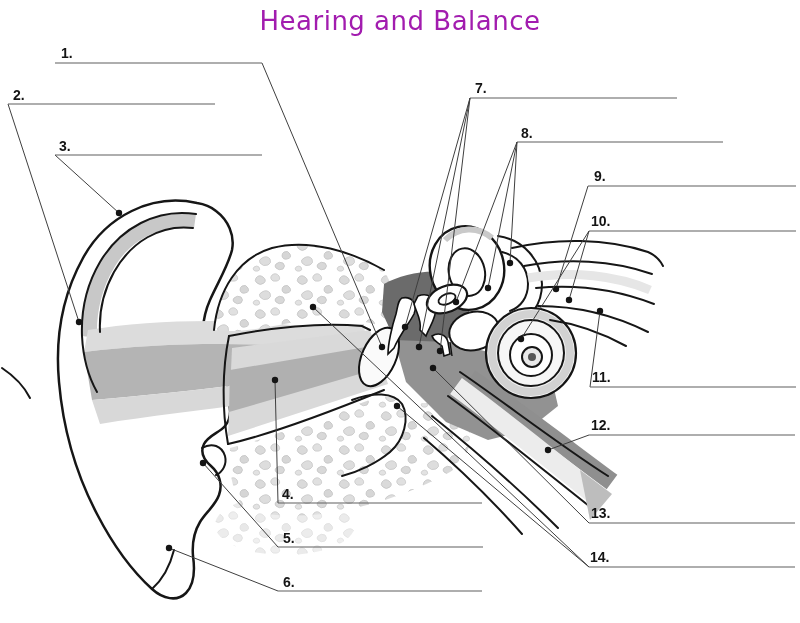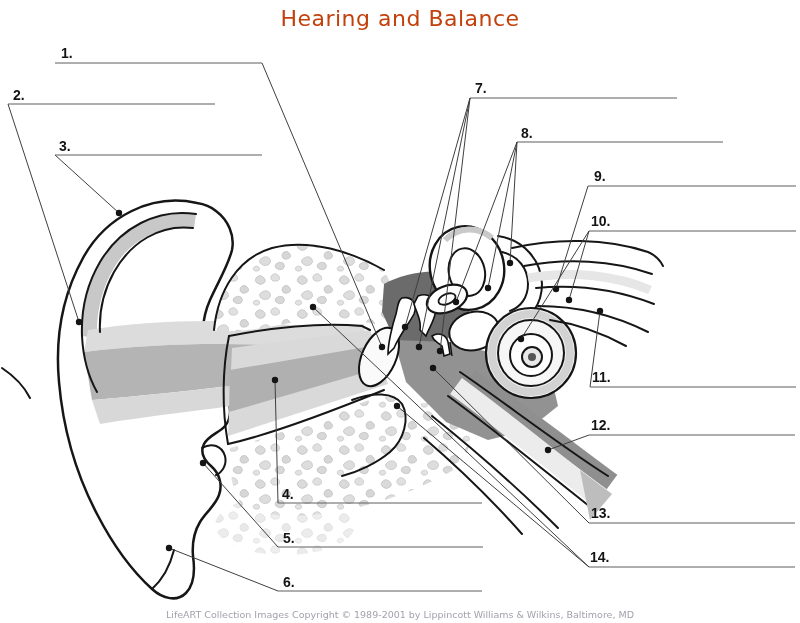--- a/index.html
+++ b/index.html
@@ -1,19 +1,19 @@
 <!DOCTYPE html>
 <html><head>
 <meta charset="utf-8">
 <style>
   html,body{margin:0;padding:0;background:#fff;}
   .stage{position:relative;width:800px;height:623px;background:#ffffff;overflow:hidden;
          font-family:"DejaVu Sans",sans-serif;}
   .title{position:absolute;top:6px;left:0;width:100%;text-align:center;
-         font-size:22px;color:#c2410c;letter-spacing:.5px;}
+         font-size:26px;color:#a21caf;letter-spacing:.5px;}
   .copyright{position:absolute;bottom:3px;left:0;width:100%;text-align:center;
          font-size:9.5px;color:#a2a2ac;}
   svg{position:absolute;left:0;top:0;}
   .outline{fill:none;stroke:#161616;stroke-width:2;stroke-linecap:round;}
   .callout-line{stroke:#5f5f5f;stroke-width:1.2;}
   .leader{stroke:#3f3f3f;stroke-width:1;}
   .dot{fill:#141414;}
   .lbl{font-family:"Liberation Sans",sans-serif;font-weight:bold;font-size:14px;fill:#141414;}
 </style>
 </head>
@@ -207,14 +207,13 @@
         <text x="591" y="518" class="lbl">13.</text>
         <line x1="589" y1="567" x2="397" y2="406" class="leader"></line>
         <circle cx="397" cy="406" r="3.2" class="dot"></circle>
         <line x1="589" y1="567" x2="313" y2="307" class="leader"></line>
         <circle cx="313" cy="307" r="3.2" class="dot"></circle>
         <line x1="589" y1="567" x2="795" y2="567" class="callout-line"></line>
         <text x="590" y="562" class="lbl">14.</text>
       </g>
   </svg>
 
-  <div class="copyright">LifeART Collection Images Copyright © 1989-2001 by Lippincott Williams &amp; Wilkins, Baltimore, MD</div>
 </div>
 
 </body></html>

